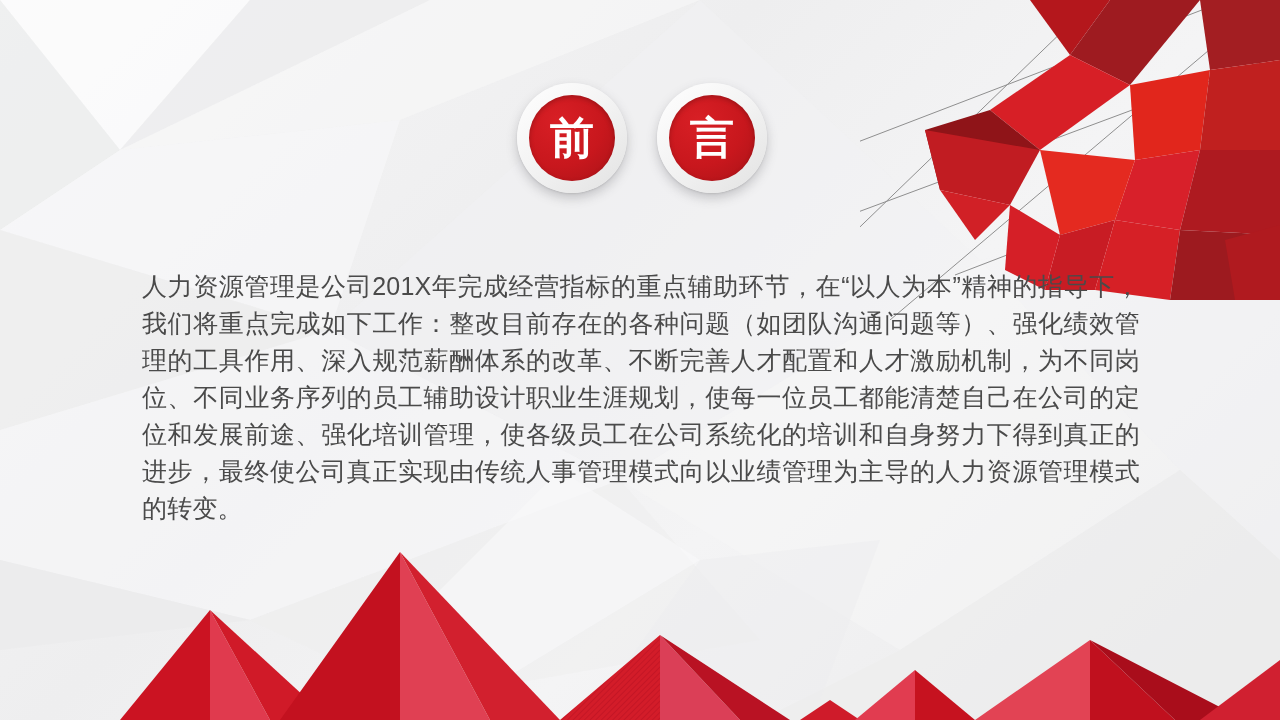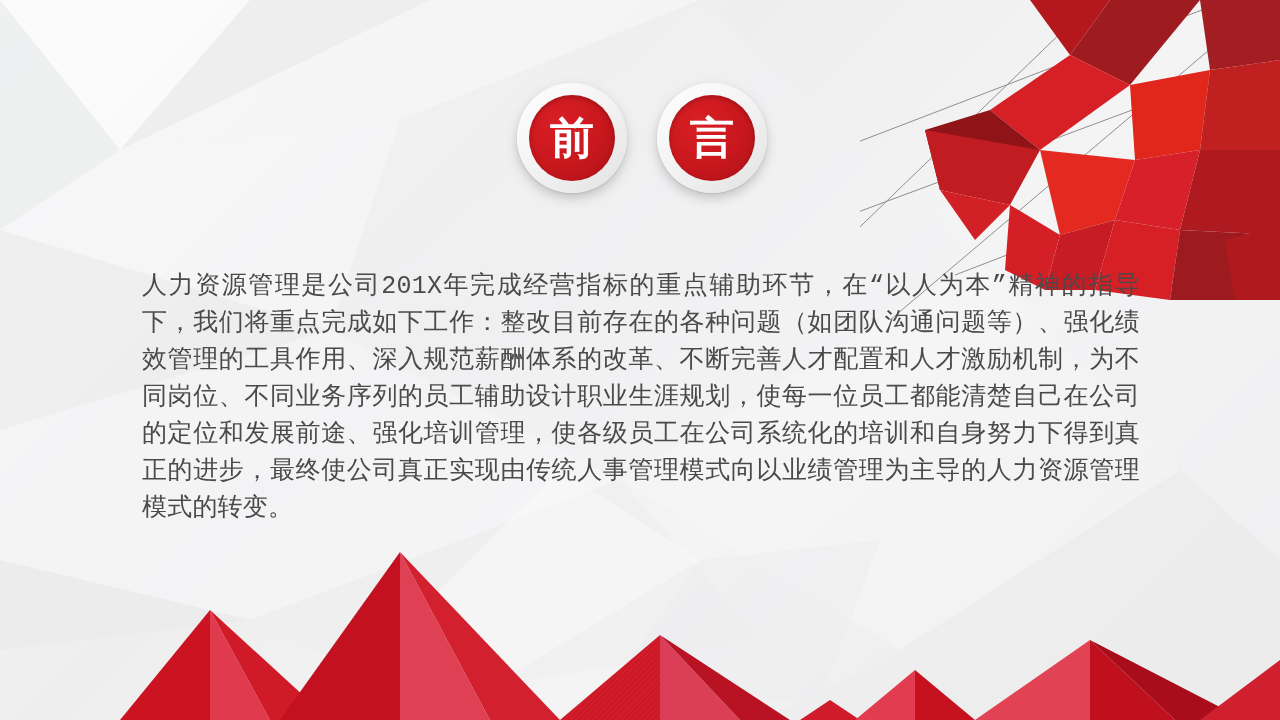--- a/index.html
+++ b/index.html
@@ -97,21 +97,21 @@
   .body-text {
     position: absolute;
     left: 142px;
     top: 268px;
     width: 998px;
     color: #4a4a4a;
     font-size: 25px;
     line-height: 37px;
     text-align: justify;
     text-justify: inter-character;
-    font-family: Liberation Mono, monospace;
+    font-family: Liberation Sans, sans-serif;
     letter-spacing: 0.2px;
     white-space: pre-wrap;
   }
 </style>
 </head>
 <body>
 
 <div class="slide">
 
   <div class="bg-base"></div>

